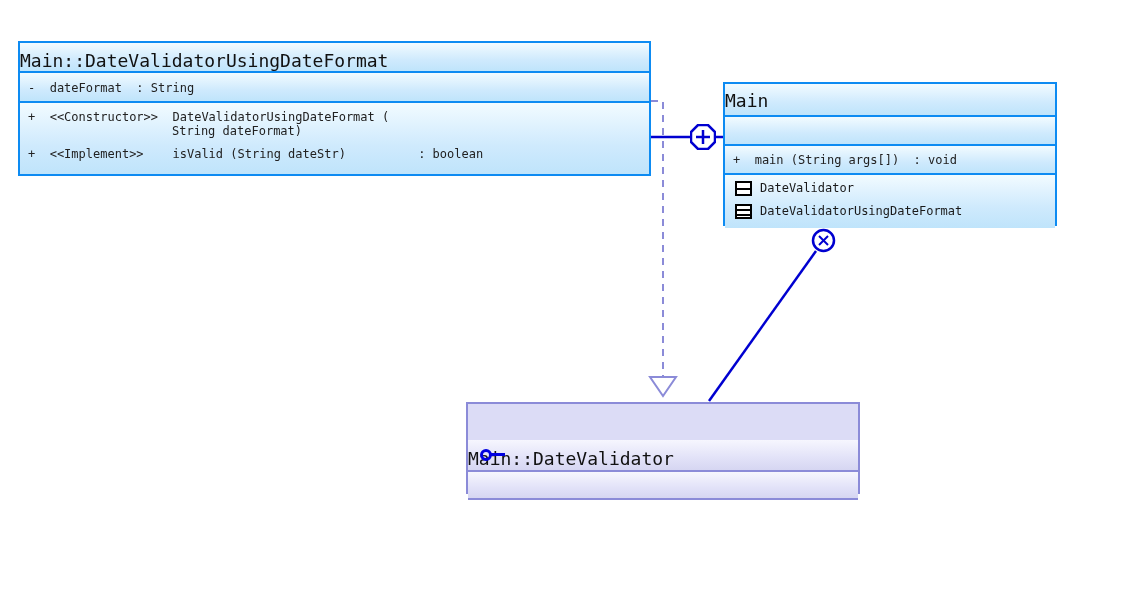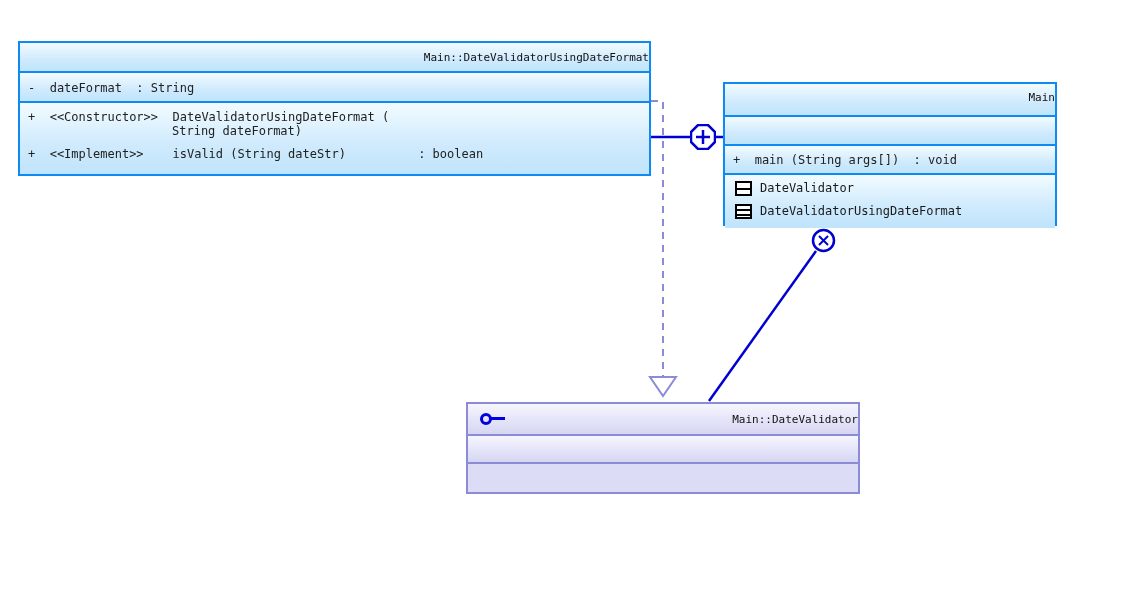--- a/index.html
+++ b/index.html
@@ -32,22 +32,22 @@
   }
   .uml-section {
     box-sizing: border-box;
     border-bottom: 2px solid #0d8bf2;
     background: linear-gradient(to bottom, #f2fbff 0%, #cfeafd 60%, #bfe4fb 100%);
     position: relative;
   }
   .uml-section.last { border-bottom: none; }
 
   .uml-title {
-    text-align: right;
-    font-size: 11px;
+    text-align: left;
+    font-size: 18px;
     color: #111111;
     letter-spacing: 0px;
     white-space: nowrap;
     line-height: 1;
   }
 
   .row {
     font-size: 12px;
     color: #222222;
     white-space: pre;
@@ -144,21 +144,21 @@
     z-index: 5;
   }
   #box-dv .uml-section {
     border-bottom: 2px solid #8b8bd8;
     background: linear-gradient(to bottom, #f6f6fe 0%, #e2e2f8 60%, #d6d6f2 100%);
   }
   #box-dv .uml-section.last { border-bottom: none; }
   #box-dv .sec-title { height: 32px; }
   #box-dv .sec-empty { height: 28px; }
   #box-dv .sec-ops   { height: 28px; }
-  #box-dv .uml-title { padding-top: 10px; }
+  #box-dv .uml-title { padding-top: 10px; margin-top: 36px; }
 
   #dv-op1 {
     position: absolute;
     left: 8px;
     top: 7px;
   }
 
   
   #iface-glyph {
     position: absolute;

